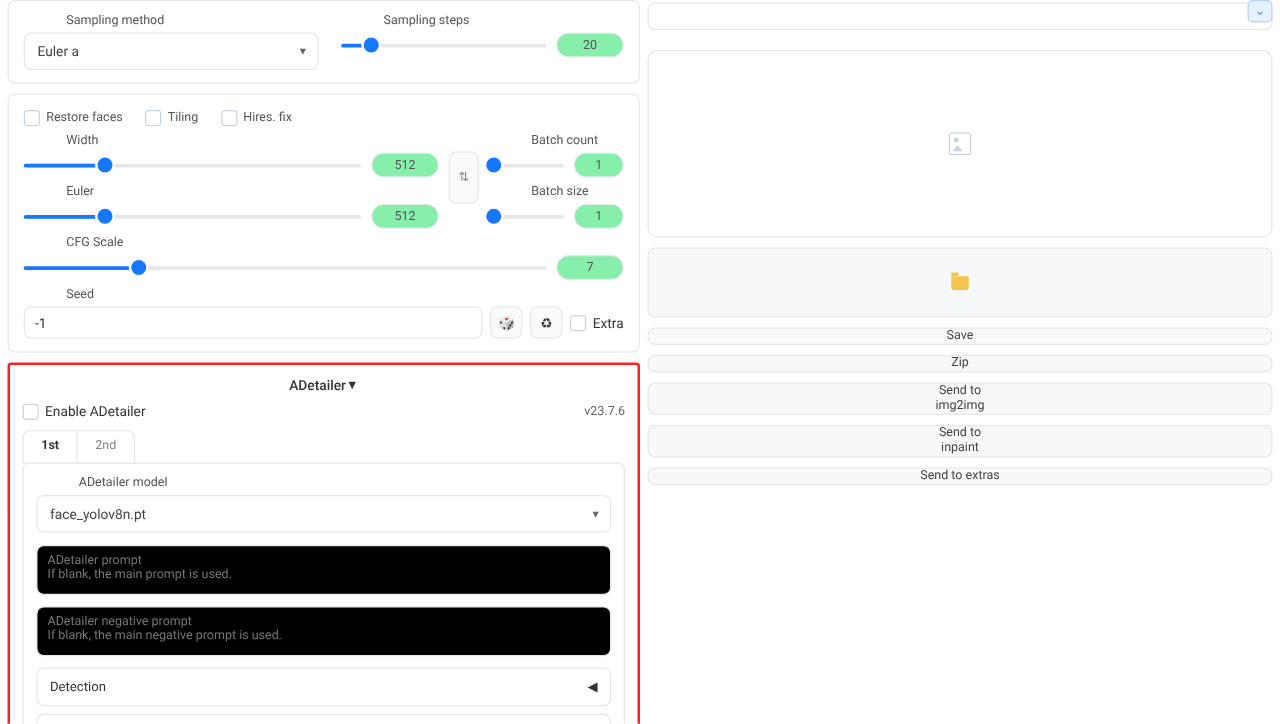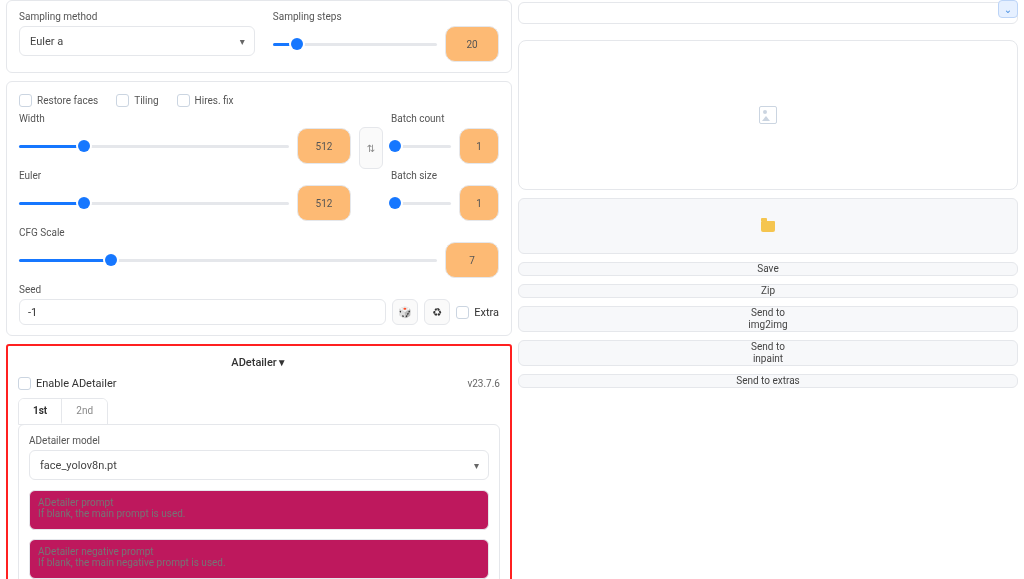--- a/index.html
+++ b/index.html
@@ -1,53 +1,53 @@
 <!DOCTYPE html>
 <html><head>
 <meta charset="utf-8">
 <style>
   * { box-sizing: border-box; margin: 0; padding: 0; font-family: -apple-system, BlinkMacSystemFont, "Segoe UI", Roboto, sans-serif; }
   body { background: #fff; font-size: 11px; color: #333; width: 1024px; height: 579px; overflow: hidden; position: relative; }
   .main { display: flex; gap: 6px; padding: 0 6px; }
   .left-col { flex: 0 0 506px; }
   .right-col { flex: 1 1 auto; display: flex; flex-direction: column; gap: 8px; padding-top: 2px; }
   .card { border: 1px solid #e5e7eb; border-radius: 6px; padding: 10px 12px; background: #fff; margin-bottom: 8px; }
-  .label { font-size: 10px; color: #555; margin-bottom: 4px; display: block; }
+  .label { font-size: 10px; color: #555; margin-bottom: 4px; display: block; margin-left: 34px; }
   .row { display: flex; gap: 18px; align-items: flex-start; }
   .field { flex: 1 1 auto; }
   select, .select-box { width: 100%; height: 30px; border: 1px solid #e5e7eb; border-radius: 6px; padding: 0 10px; background: #fff; font-size: 11px; color: #444; appearance: none; position: relative; }
   .select-wrap { position: relative; }
   .select-wrap::after { content: "▾"; position: absolute; right: 10px; top: 50%; transform: translateY(-50%); color: #666; font-size: 10px; pointer-events: none; }
   .slider-row { display: flex; align-items: center; gap: 8px; margin-top: 2px; }
   .slider { flex: 1 1 auto; position: relative; height: 14px; display: flex; align-items: center; }
   .track { position: absolute; left: 0; right: 0; height: 3px; background: #e5e7eb; border-radius: 2px; }
   .fill { position: absolute; left: 0; height: 3px; background: #1677ff; border-radius: 2px; }
   .thumb { position: absolute; width: 12px; height: 12px; background: #1677ff; border-radius: 50%; top: 50%; transform: translate(-50%, -50%); box-shadow: 0 0 0 2px #fff; }
-  .numbox { width: 54px; height: 36px; border: 1px solid #e5e7eb; border-radius: 10px; font-size: 10px; text-align: center; display: flex; align-items: center; justify-content: center; color: #555; background: #fdba74; }
+  .numbox { width: 54px; height: 20px; border: 1px solid #e5e7eb; border-radius: 10px; font-size: 10px; text-align: center; display: flex; align-items: center; justify-content: center; color: #555; background: #86efac; }
   .checkbox-row { display: flex; gap: 18px; padding: 6px 0 2px; font-size: 10px; color: #555; }
   .cb { display: flex; align-items: center; gap: 5px; }
   .cb-box { width: 13px; height: 13px; border: 1.5px solid #cbd5e1; border-radius: 3px; background: #fff; }
   .whb-grid { display: flex; gap: 8px; align-items: flex-start; }
   .wh-col { flex: 1 1 auto; }
   .swap-btn { width: 24px; height: 42px; border: 1px solid #e5e7eb; border-radius: 6px; background: #fafafa; display: flex; align-items: center; justify-content: center; font-size: 10px; color: #888; margin-top: 14px; cursor: pointer; }
   .batch-col { flex: 0 0 108px; }
   .seed-row { display: flex; align-items: center; gap: 6px; }
   .seed-input { flex: 1 1 auto; height: 26px; border: 1px solid #e5e7eb; border-radius: 6px; padding: 0 8px; font-size: 11px; color: #333; }
   .mini-btn { width: 26px; height: 26px; border: 1px solid #e5e7eb; border-radius: 6px; background: #fafafa; display: flex; align-items: center; justify-content: center; cursor: pointer; font-size: 11px; }
   .redbox { border: 2px solid #ff2020; border-radius: 3px; padding: 8px 10px 12px; margin-top: 4px; }
   .section-header { display: flex; justify-content: center; align-items: center; font-size: 11px; color: #333; font-weight: 500; padding: 2px 0 8px; }
   .caret { color: #333; font-size: 10px; }
   .en-row { display: flex; align-items: center; justify-content: space-between; margin-bottom: 8px; }
   .ver { font-size: 10px; color: #666; }
   .tabs { display: flex; border: 1px solid #e5e7eb; border-radius: 6px 6px 0 0; overflow: hidden; width: fit-content; }
   .tab { padding: 6px 14px; font-size: 10px; color: #888; border-right: 1px solid #e5e7eb; cursor: pointer; background: #fff; }
   .tab.active { color: #333; font-weight: 700; border-bottom: 2px solid #fff; position: relative; }
   .tab:last-child { border-right: none; }
   .tab-body { border: 1px solid #e5e7eb; border-top: none; border-radius: 0 0 6px 6px; padding: 10px; }
-  .ta { width: 100%; min-height: 40px; border: 1px solid #e5e7eb; border-radius: 6px; padding: 6px 8px; font-size: 10px; color: #bbb; resize: none; margin-bottom: 6px; background: #be185d; }
+  .ta { width: 100%; min-height: 40px; border: 1px solid #e5e7eb; border-radius: 6px; padding: 6px 8px; font-size: 10px; color: #bbb; resize: none; margin-bottom: 6px; background: #000000; }
   .accordion { border: 1px solid #e5e7eb; border-radius: 6px; margin-bottom: 6px; padding: 8px 10px; display: flex; justify-content: space-between; align-items: center; font-size: 10.5px; color: #333; cursor: pointer; background: #fff; }
   .preview { border: 1px solid #e5e7eb; border-radius: 8px; height: 150px; display: flex; align-items: center; justify-content: center; color: #bbb; background: #fff; }
   .img-icon { width: 18px; height: 18px; border: 1.5px solid #cbd5e1; border-radius: 2px; position: relative; }
   .img-icon::before { content: ""; position: absolute; left: 3px; top: 3px; width: 4px; height: 4px; border-radius: 50%; background: #cbd5e1; }
   .img-icon::after { content: ""; position: absolute; left: 2px; bottom: 2px; width: 0; height: 0; border-left: 4px solid transparent; border-right: 4px solid transparent; border-bottom: 5px solid #cbd5e1; }
   .btn-row { display: flex; gap: 8px; flex-direction: column; }
   .btn { flex: 1 1 0; height: 40px; border: 1px solid #e5e7eb; border-radius: 6px; background: #f7f8fa; display: flex; align-items: center; justify-content: center; font-size: 10px; color: #444; cursor: pointer; text-align: center; line-height: 1.2; padding: 0 4px; }
   .btn.folder { flex: 0 0 56px; }
   .folder-icon { width: 14px; height: 11px; background: #f5c54f; border-radius: 1px 1px 2px 2px; position: relative; }
   .folder-icon::before { content: ""; position: absolute; top: -3px; left: 0; width: 6px; height: 3px; background: #f5c54f; border-radius: 1px 1px 0 0; }

